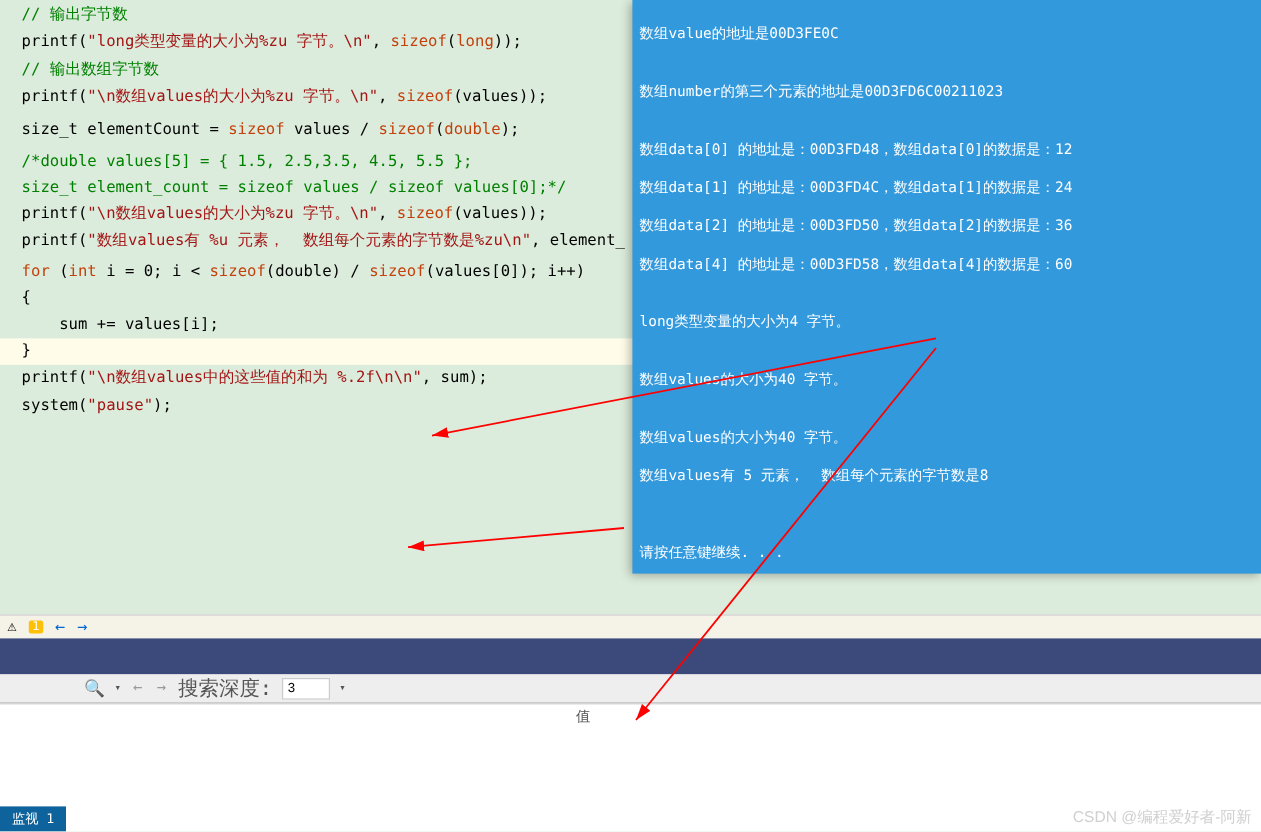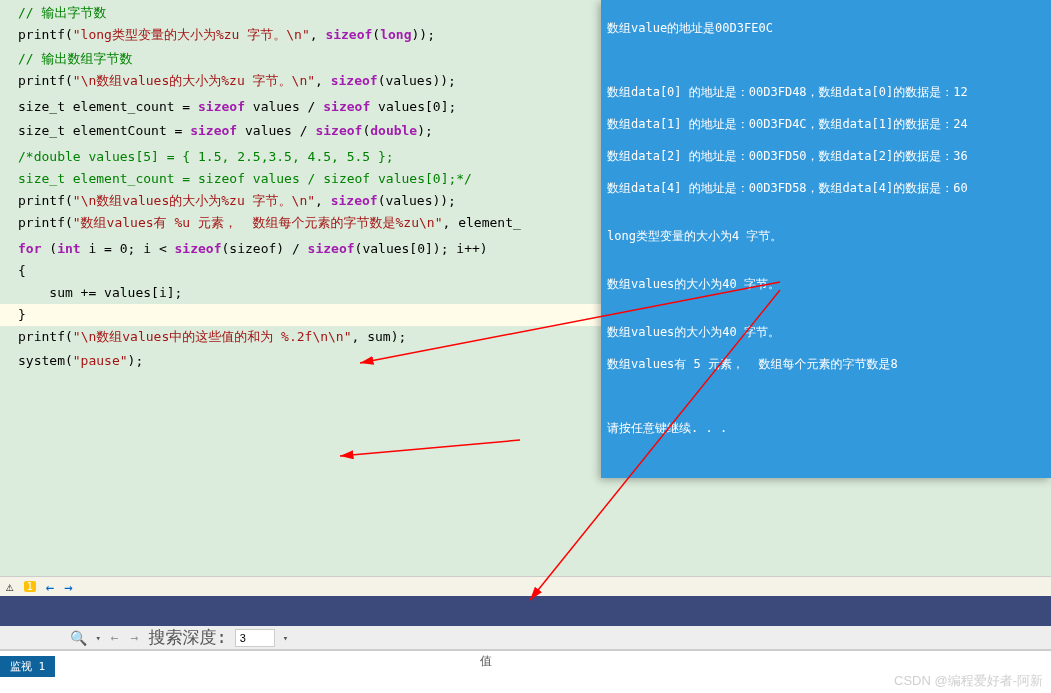--- a/index.html
+++ b/index.html
@@ -1,73 +1,73 @@
 <!DOCTYPE html>
 <html><head>
 <meta charset="utf-8">
 <style>
 * { margin: 0; padding: 0; box-sizing: border-box; }
 body { font-family: Consolas, monospace; font-size: 13px; background: #fff; position: relative; overflow: hidden; width: 1051px; height: 693px; }
-.code-area { background: #dcecdc; padding: 2px 0 0 0; width: 100%; height: 576px; overflow: hidden; }
+.code-area { background: #dcecdc; padding: 2px 0 0 0; width: 100%; height: 512px; overflow: hidden; }
 .code-line { padding: 1px 18px; white-space: pre; line-height: 20px; color: #000; }
 .comment { color: #008000; }
-.keyword { color: #a21caf; font-weight: bold; }
+.keyword { color: #c2410c; }
 .string { color: #a31515; }
 .highlight { background: #fffde9; }
-.console { position: absolute; top: 0; right: 0; width: 450px; height: 478px; background: #3399dd; color: #fff; font-family: "SimSun", monospace; font-size: 12px; padding: 4px 6px; line-height: 16px; white-space: pre-wrap; box-shadow: -2px 2px 8px rgba(0,0,0,0.3); }
+.console { position: absolute; top: 0; right: 0; width: 524px; height: 478px; background: #3399dd; color: #fff; font-family: "SimSun", monospace; font-size: 12px; padding: 4px 6px; line-height: 16px; white-space: pre-wrap; box-shadow: -2px 2px 8px rgba(0,0,0,0.3); }
 .status-strip { height: 20px; background: #f5f2e8; border-top: 1px solid #ccc; display: flex; align-items: center; padding: 0 6px; gap: 10px; }
 .warn-badge { background: #ffc107; color: #fff; font-size: 10px; padding: 0 3px; border-radius: 2px; }
 .nav-arrow { color: #0066cc; cursor: pointer; font-size: 14px; }
 .blue-bar { height: 30px; background: #3b4a7a; }
 .search-bar { height: 24px; background: #eee; display: flex; align-items: center; padding: 0 70px; gap: 8px; border-bottom: 1px solid #ccc; }
 .search-icon { font-size: 14px; }
 .dropdown-arrow { font-size: 9px; color: #555; }
 .nav-btn { color: #999; padding: 0 2px; }
 .search-label { color: #555; font-size: 17px; }
 .depth-input { width: 40px; height: 18px; border: 1px solid #ccc; padding: 0 4px; font-size: 11px; }
 .value-header { border-top: 1px solid #ccc; padding: 2px 0 0 480px; color: #555; font-size: 12px; height: 20px; }
 .bottom-area { height: 60px; background: #fff; }
-.watch-tab { position: absolute; bottom: 16px; left: 0; background: #0e639c; color: #fff; font-size: 11px; padding: 3px 10px; margin-top: 44px; }
+.watch-tab { position: absolute; bottom: 0; left: 0; background: #0e639c; color: #fff; font-size: 11px; padding: 3px 10px; margin-top: 44px; }
 .watermark { position: absolute; bottom: 3px; right: 8px; color: #d0d0d0; font-size: 13px; font-family: Liberation Sans, sans-serif; }
 svg.arrows { position: absolute; top: 0; left: 0; pointer-events: none; }
 </style>
 </head>
 <body>
 
 <div class="code-area">
 <div class="code-line"><span class="comment">// 输出字节数</span></div>
 <div class="code-line"><span>printf(</span><span class="string">"long类型变量的大小为%zu 字节。</span><span class="string">\n</span><span class="string">"</span><span>, </span><span class="keyword">sizeof</span><span>(</span><span class="keyword">long</span><span>));</span></div>
 <div class="code-line"></div>
 <div class="code-line"><span class="comment">// 输出数组字节数</span></div>
 <div class="code-line"><span>printf(</span><span class="string">"</span><span class="string">\n</span><span class="string">数组values的大小为%zu 字节。</span><span class="string">\n</span><span class="string">"</span><span>, </span><span class="keyword">sizeof</span><span>(values));</span></div>
 <div class="code-line"></div>
 <div class="code-line"></div>
-<div class="code-line"><span>size_t element_count = </span><span class="keyword">sizeof</span><span> values / </span><span class="keyword">sizeof</span><span> values[0];</span></div>
 <div class="code-line"></div>
 <div class="code-line"><span>size_t elementCount = </span><span class="keyword">sizeof</span><span> values / </span><span class="keyword">sizeof</span><span>(</span><span class="keyword">double</span><span>);</span></div>
 <div class="code-line"></div>
 <div class="code-line"></div>
 <div class="code-line"><span class="comment">/*double values[5] = { 1.5, 2.5,3.5, 4.5, 5.5 };</span></div>
 <div class="code-line"><span class="comment">size_t element_count = sizeof values / sizeof values[0];*/</span></div>
 <div class="code-line"><span>printf(</span><span class="string">"</span><span class="string">\n</span><span class="string">数组values的大小为%zu 字节。</span><span class="string">\n</span><span class="string">"</span><span>, </span><span class="keyword">sizeof</span><span>(values));</span></div>
 <div class="code-line"><span>printf(</span><span class="string">"数组values有 %u 元素，  数组每个元素的字节数是%zu</span><span class="string">\n</span><span class="string">"</span><span>, element_</span></div>
 <div class="code-line"></div>
 <div class="code-line"></div>
-<div class="code-line"><span class="keyword">for</span><span> (</span><span class="keyword">int</span><span> i = 0; i &lt; </span><span class="keyword">sizeof</span><span>(sizeof) / </span><span class="keyword">sizeof</span><span>(values[0]); i++)</span></div>
+<div class="code-line"><span class="keyword">for</span><span> (</span><span class="keyword">int</span><span> i = 0; i &lt; </span><span class="keyword">sizeof</span><span>(double) / </span><span class="keyword">sizeof</span><span>(values[0]); i++)</span></div>
 <div class="code-line">{</div>
 <div class="code-line">    sum += values[i];</div>
 <div class="code-line highlight">}</div>
 <div class="code-line"><span>printf(</span><span class="string">"</span><span class="string">\n</span><span class="string">数组values中的这些值的和为 %.2f</span><span class="string">\n\n</span><span class="string">"</span><span>, sum);</span></div>
 <div class="code-line"></div>
 <div class="code-line"><span>system(</span><span class="string">"pause"</span><span>);</span></div>
 </div>
 
 <div class="console">
 <div>数组value的地址是00D3FE0C</div>
 <div></div>
+<div>数组number的第三个元素的地址是00D3FD6C00211023</div>
 <div></div>
 <div>数组data[0] 的地址是：00D3FD48，数组data[0]的数据是：12</div>
 <div>数组data[1] 的地址是：00D3FD4C，数组data[1]的数据是：24</div>
 <div>数组data[2] 的地址是：00D3FD50，数组data[2]的数据是：36</div>
 <div>数组data[4] 的地址是：00D3FD58，数组data[4]的数据是：60</div>
 <div></div>
 <div>long类型变量的大小为4 字节。</div>
 <div></div>
 <div>数组values的大小为40 字节。</div>
 <div></div>

